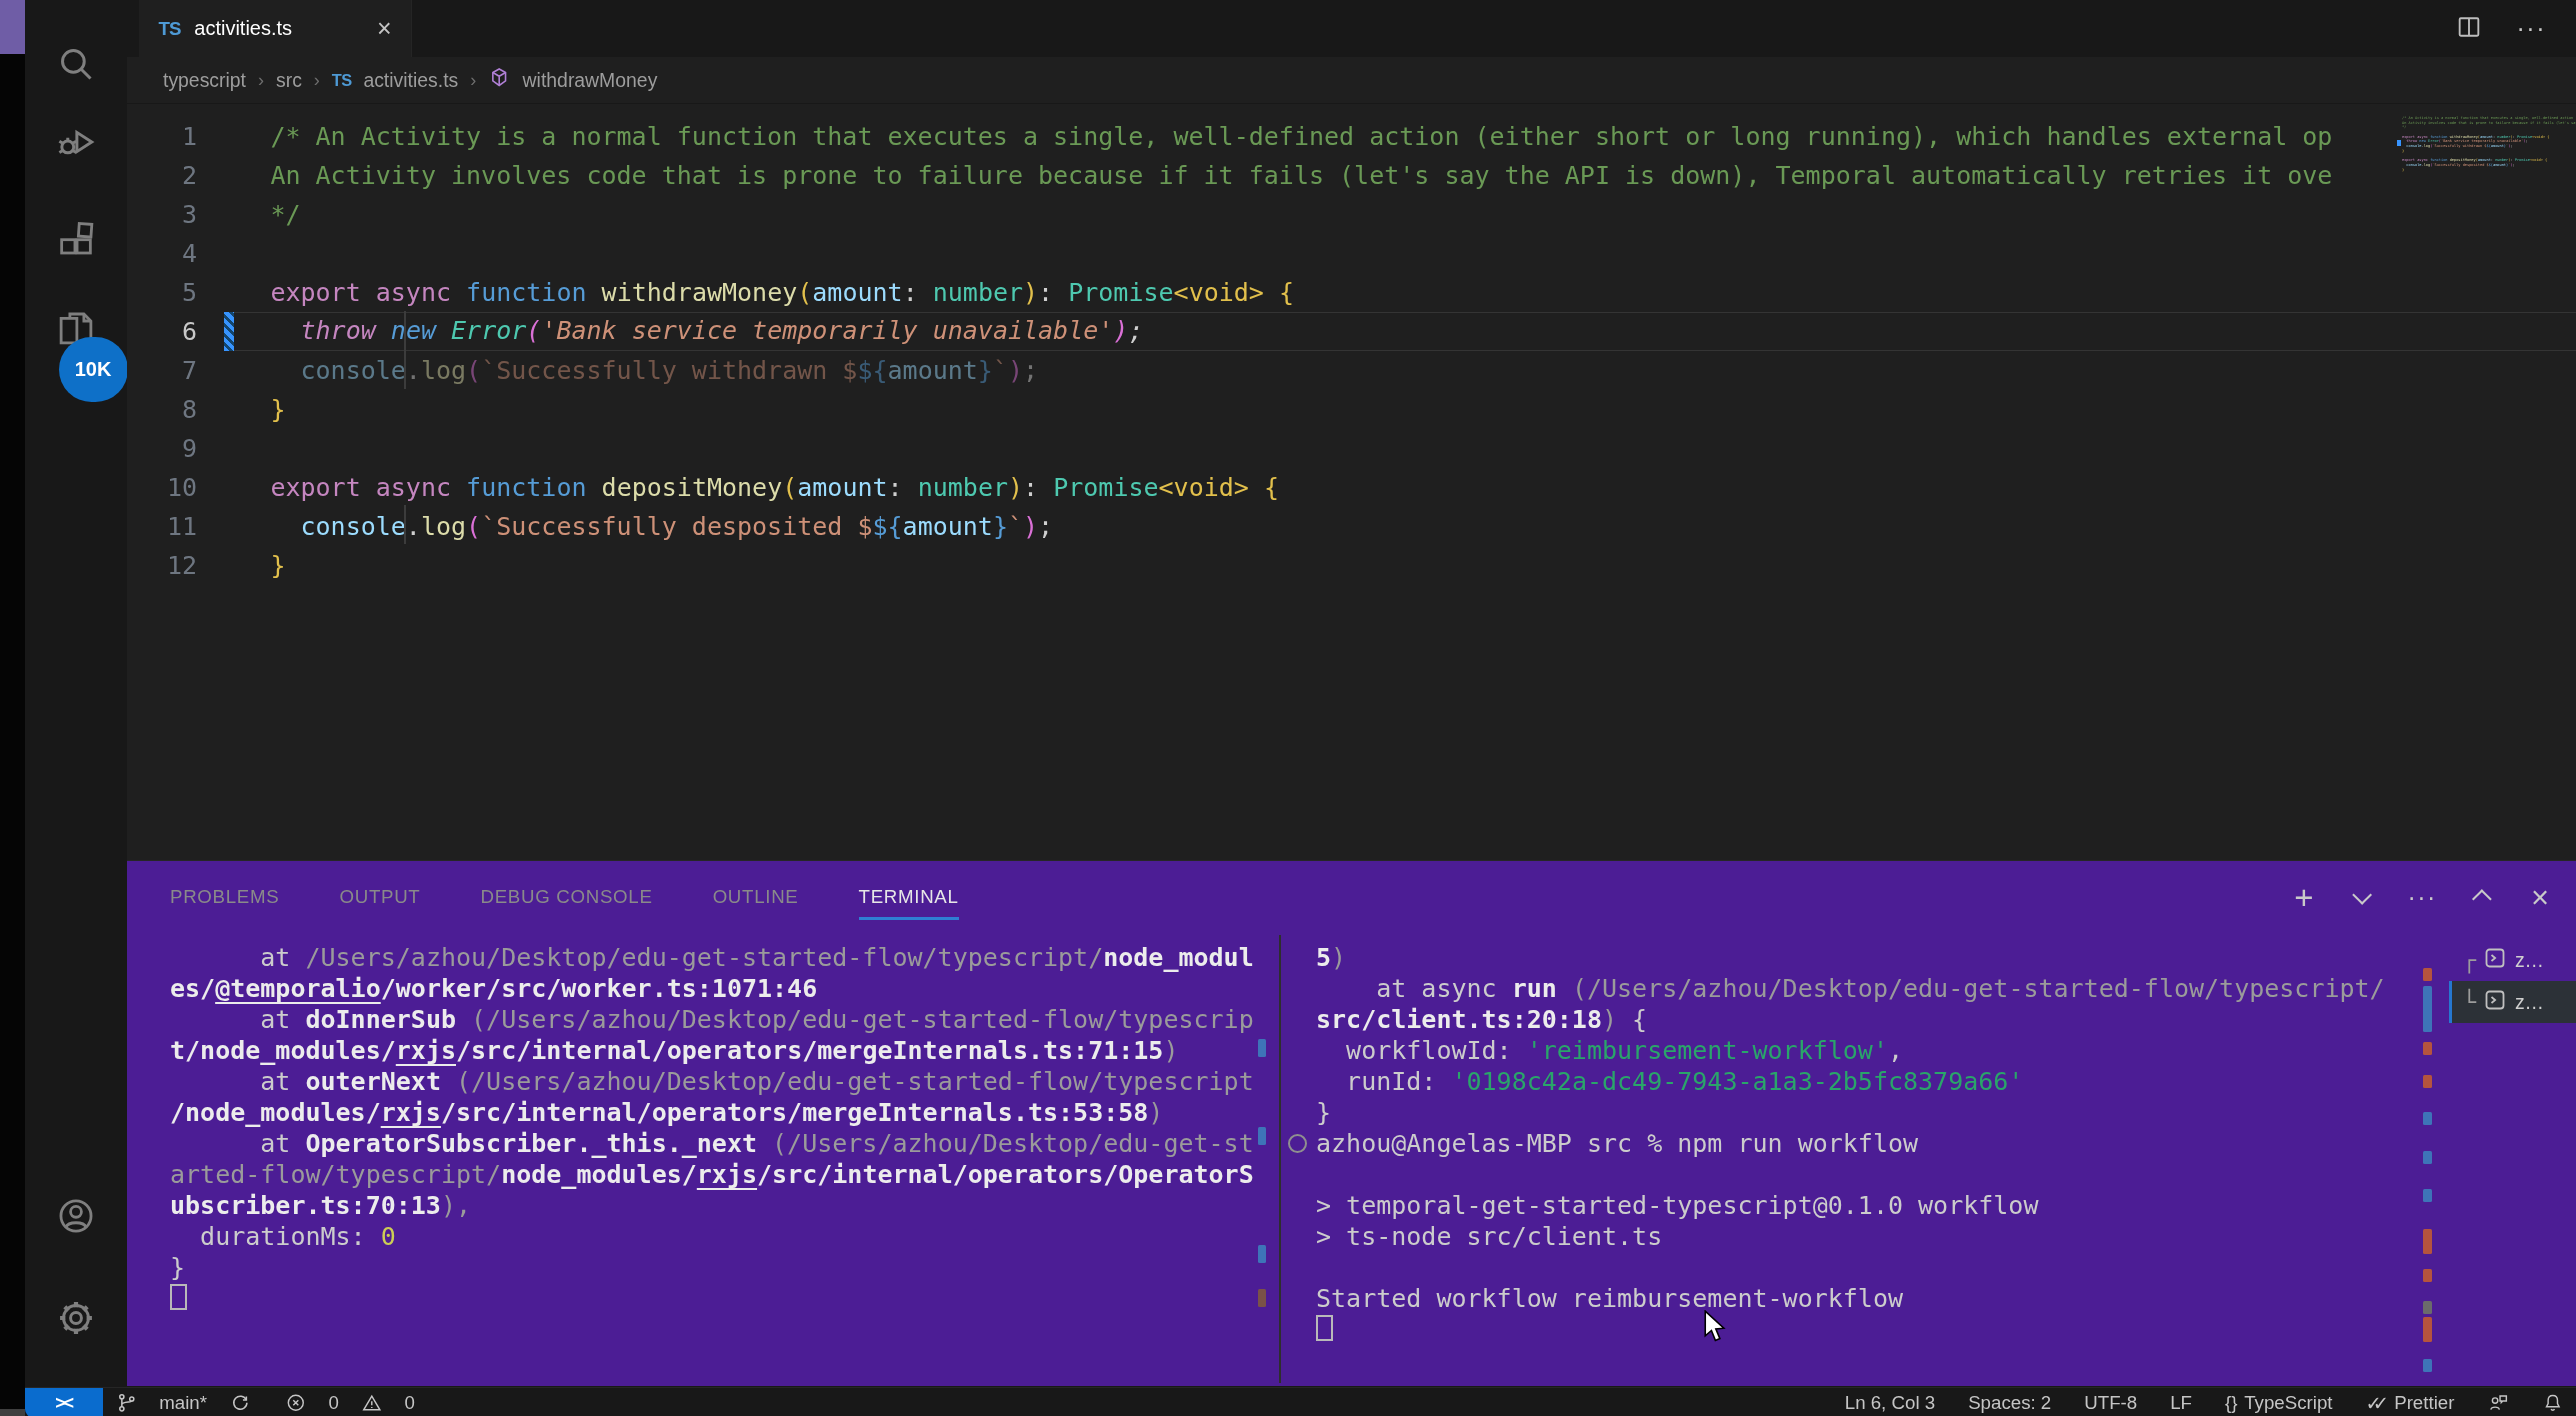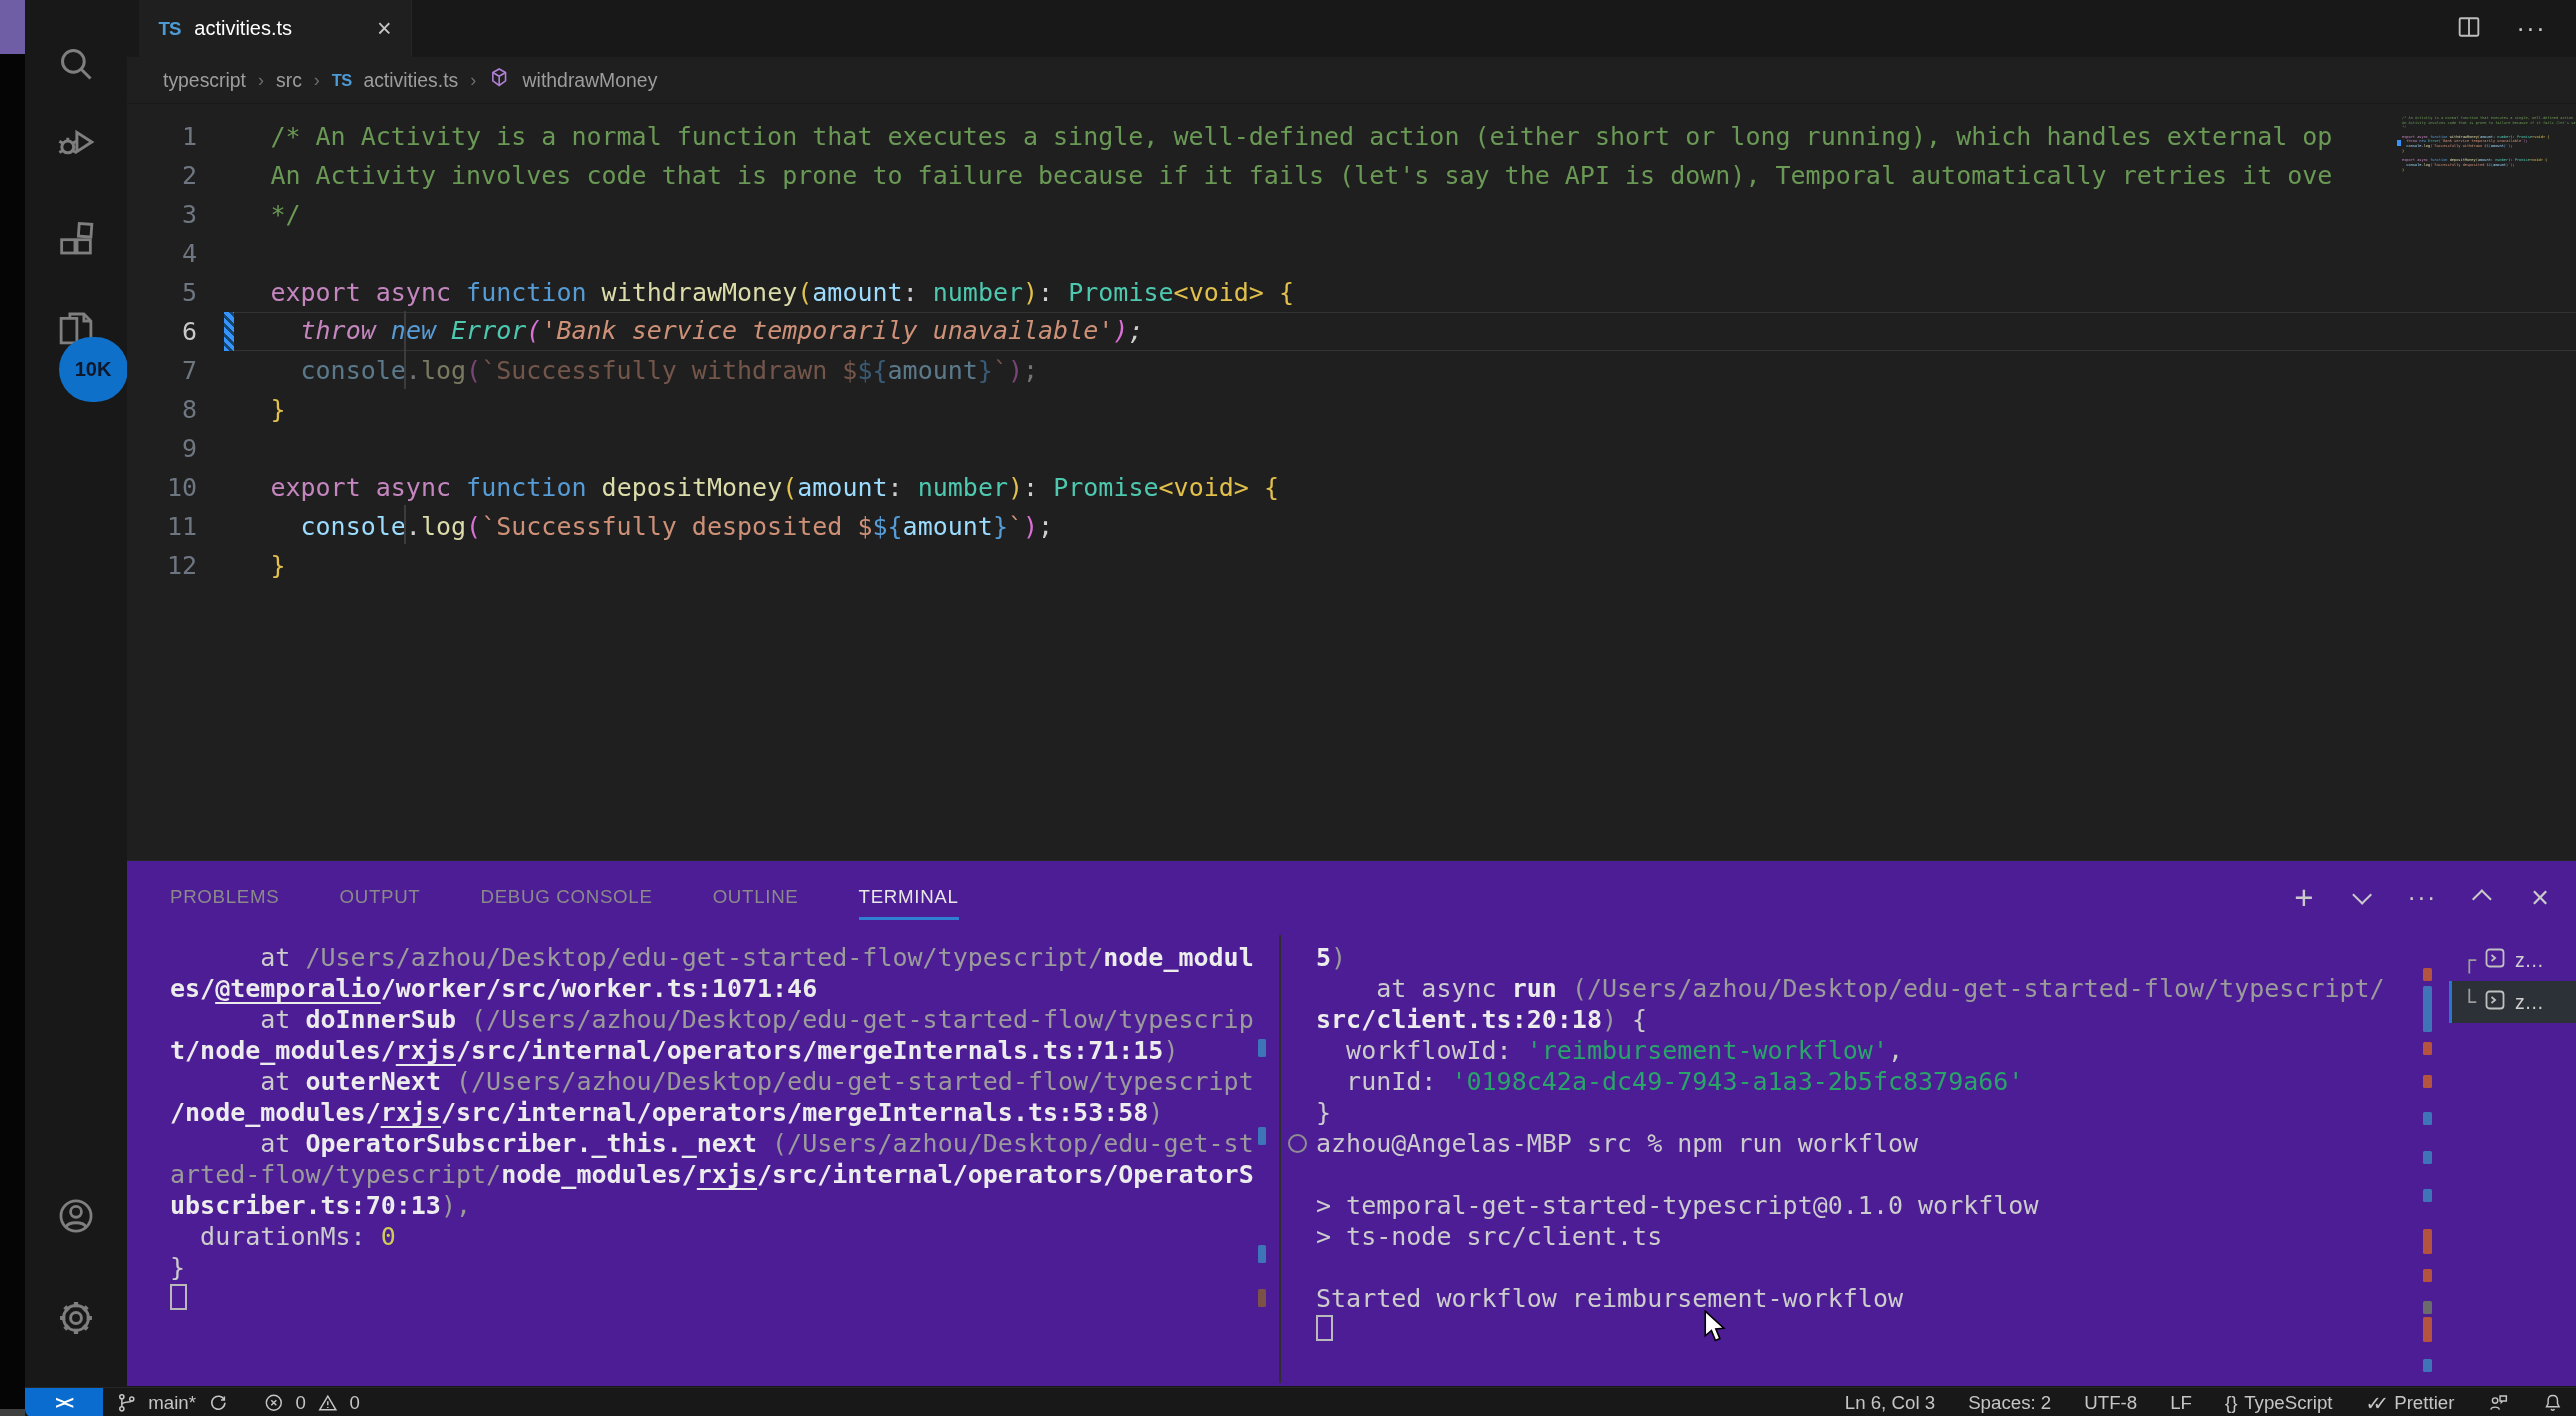--- a/index.html
+++ b/index.html
@@ -9,21 +9,21 @@
   
   #desktop-strip{position:absolute;left:0;top:0;width:24.6px;height:1416px;background:#050505;}
   #purple-strip{position:absolute;left:0;top:0;width:24.6px;height:54px;background:#6f5da6;}
   #desk-sliver{position:absolute;left:0;bottom:0;width:24.6px;height:7.5px;background:#3f3f3f;}
 
   
   #activity-bar{position:absolute;left:24.6px;top:0;width:102px;height:1387px;background:#181818;border-right:0.7px solid #2b2b2b;}
   .ab-icon{position:absolute;left:30px;width:42px;height:42px;}
   .ab-icon svg{width:42px;height:42px;display:block;}
   #ab-badge{position:absolute;left:34px;top:337px;min-width:45px;padding:16px 12px;height:33px;border-radius:745px;
-            background:#0e70c8;color:#0f172a;font-size:20px;font-weight:bold;display:flex;align-items:center;justify-content:center;}
+            background:#0e70c8;color:#ffffff;font-size:20px;font-weight:bold;display:flex;align-items:center;justify-content:center;}
 
   
   #main{position:absolute;left:127px;top:0;width:2449px;height:1387px;background:#181818;}
 
   
   #tabbar{position:absolute;left:0;top:0;width:100%;height:57px;background:#181818;border-bottom:0.7px solid #252525;}
   #active-tab{position:absolute;left:12px;top:0;width:273px;height:57px;background:#1f1f1f;border-right:0.7px solid #252525;
               display:flex;align-items:center;padding:0 19.4px;box-sizing:border-box;gap:13.4px;}
   .ts-glyph{color:#4e9ad5;font-weight:bold;font-size:18.7px;letter-spacing:-0.7px;}
   #tab-title{color:#fff;font-size:20px;}
@@ -102,21 +102,21 @@
   .term-tab .tree{font-family:"DejaVu Sans Mono",monospace;color:#9c9c9c;font-size:22.4px;}
   .term-tab svg{width:24px;height:24px;flex:none;}
   .term-tab.selected{background:#2c3137;border-left:3px solid #2677cf;}
 
   
   #status-bar{position:absolute;left:24.6px;top:1387px;width:2551px;height:30px;background:#181818;border-top:0.7px solid #262626;
               font-size:18.7px;color:#c5c5c5;}
   #remote{position:absolute;left:0;top:0;width:78px;height:30px;background:#0a6cce;color:#fff;display:flex;align-items:center;
           justify-content:center;font-weight:bold;font-size:18px;letter-spacing:-2.2px;border-radius:0 0 0 9px;}
   #sb-left{position:absolute;left:91px;top:0;height:30px;display:flex;align-items:center;gap:12px;}
-  #sb-left .grp{display:flex;align-items:center;gap:11px;}
+  #sb-left .grp{display:flex;align-items:center;gap:22px;}
   #sb-left svg,#sb-right svg{width:21.6px;height:21.6px;}
   #sb-errors{margin-left:22.4px;}
   #sb-right{position:absolute;right:12px;top:0;height:30px;display:flex;align-items:center;gap:33px;}
   .sb-item{display:flex;align-items:center;gap:6.7px;text-align:right;}
   .dblcheck{letter-spacing:-9px;margin-right:7.5px;font-size:19.4px;}
 
   
   #mouse{position:absolute;left:1703px;top:1310px;z-index:99;}
 </style>
 </head>

